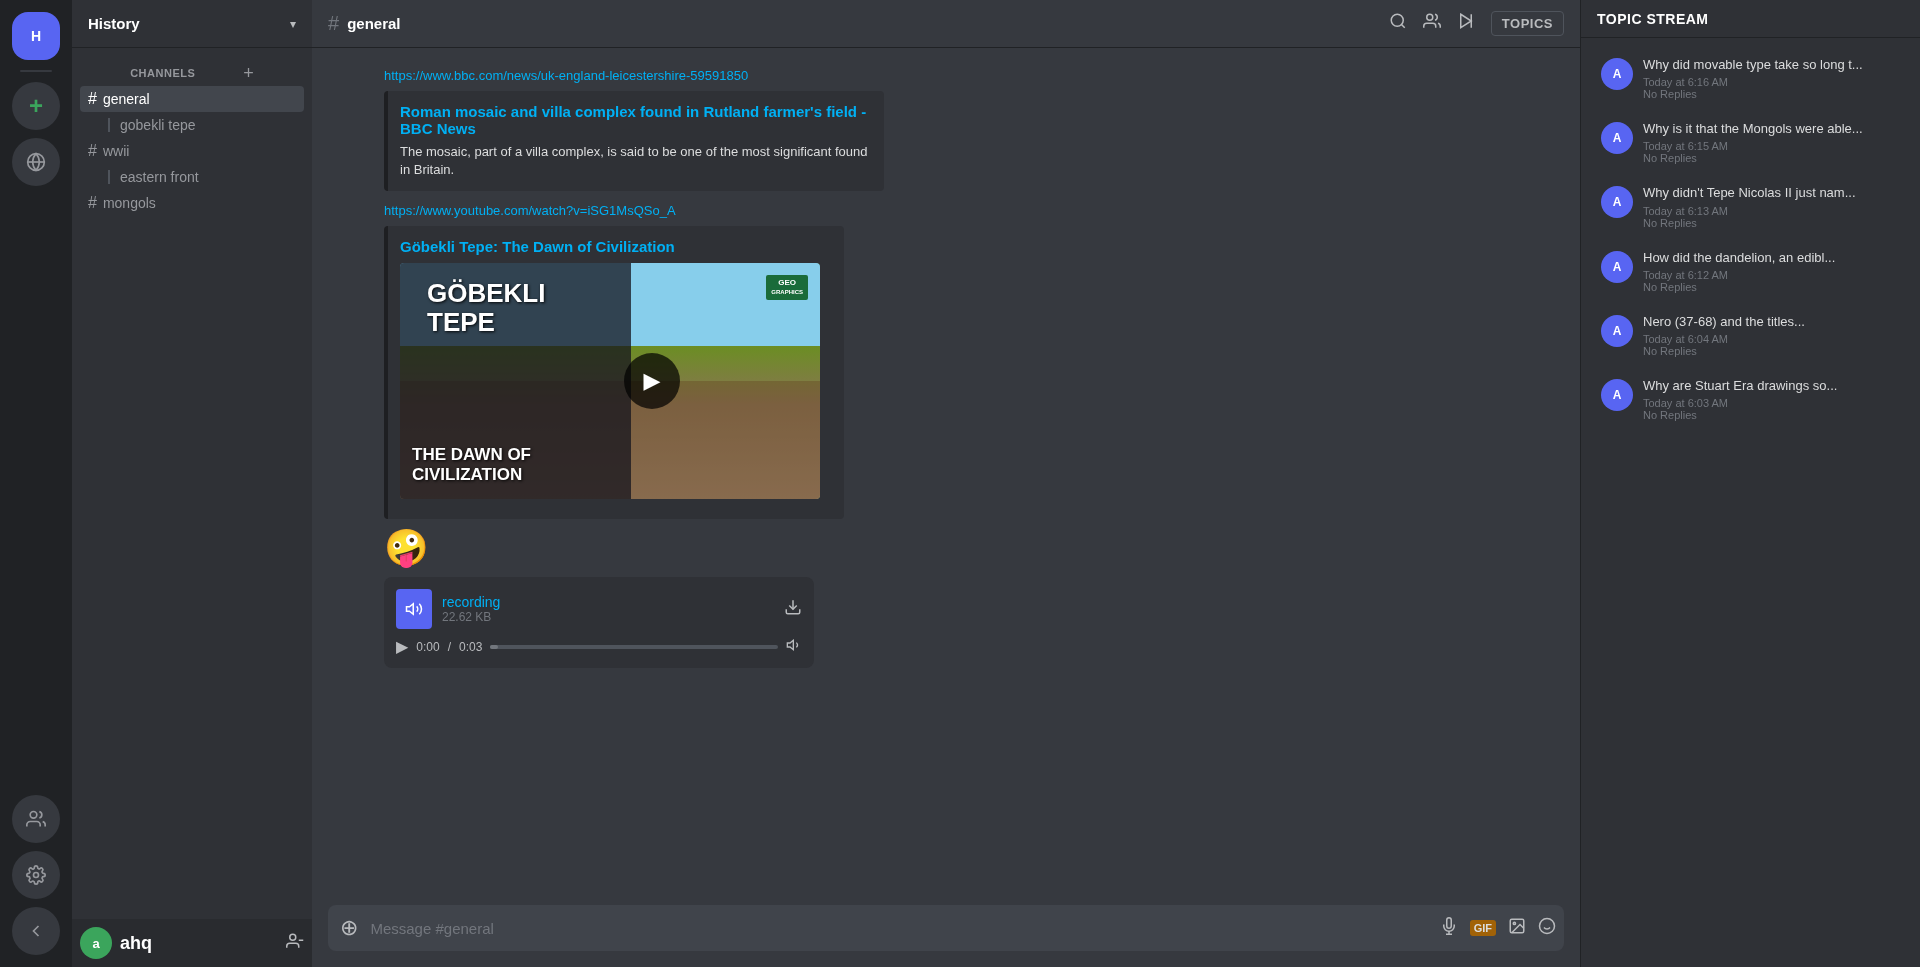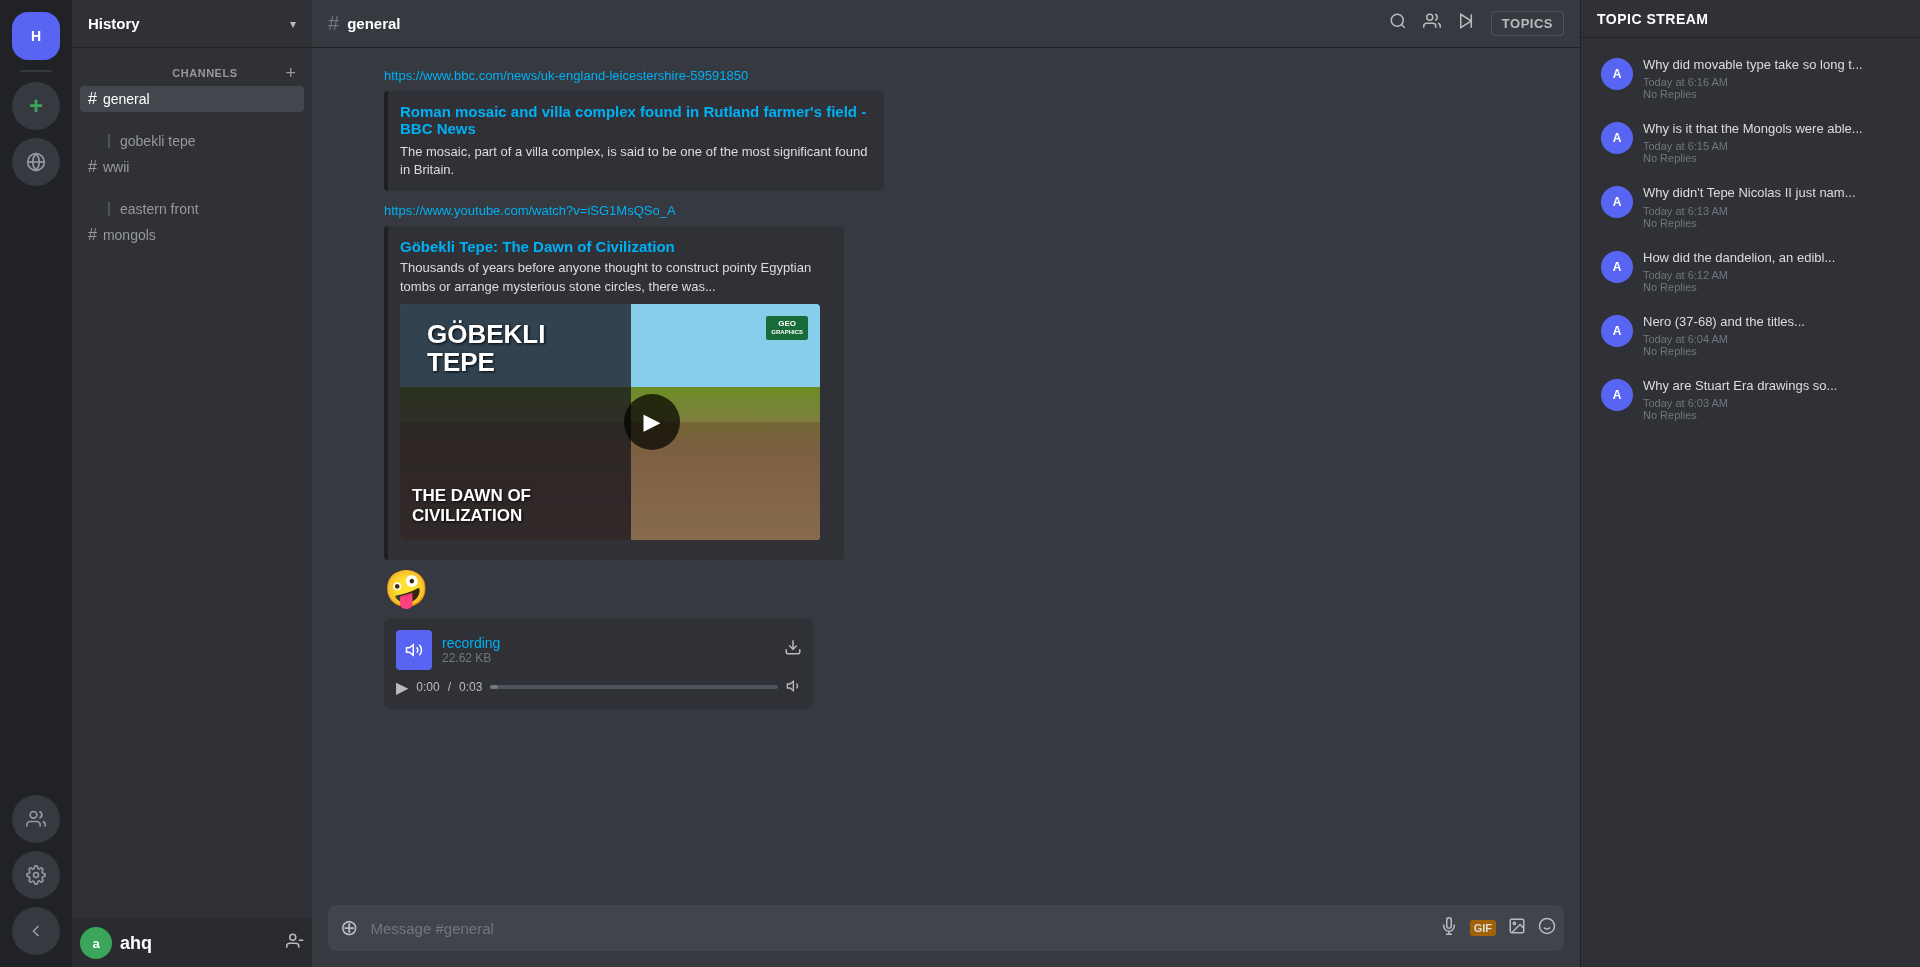--- a/index.html
+++ b/index.html
@@ -74,21 +74,21 @@
     .sidebar-header-chevron {
       color: #b9bbbe;
       font-size: 12px;
     }
     .sidebar-section {
       padding: 16px 8px 4px 8px;
     }
     .sidebar-section-header {
       display: flex;
       align-items: center;
-      justify-content: flex-end;
+      justify-content: center;
       padding: 0 8px;
       margin-bottom: 4px;
       gap: 48px;
     }
     .sidebar-section-title {
       font-size: 11px;
       font-weight: 700;
       color: #96989d;
       text-transform: uppercase;
       letter-spacing: 0.5px;
@@ -111,21 +111,21 @@
       margin: 1px 0;
     }
     .channel-item.active { background: #42464d; color: #ffffff; }
     .channel-hash { font-size: 16px; color: #96989d; }
     .channel-item.active .channel-hash { color: #ffffff; }
     .channel-name { font-size: 14px; }
 
     .thread-item {
       display: flex;
       align-items: center;
-      padding: 20px 8px 4px 28px;
+      padding: 4px 8px 4px 28px;
       border-radius: 4px;
       cursor: pointer;
       color: #96989d;
       gap: 6px;
       margin: 1px 0;
     }
     .thread-line {
       width: 2px;
       height: 14px;
       background: #4f545c;
@@ -648,21 +648,20 @@
           <span class="link-desc">The mosaic, part of a villa complex, is said to be one of the most significant found in Britain.</span>
         </div>
 
         <div style="margin-top:12px; margin-bottom:4px;">
           <a class="link-url" href="#" style="color:#00b0f4; font-size:13px; text-decoration:none;">https://www.youtube.com/watch?v=iSG1MsQSo_A</a>
         </div>
 
         <div style="margin: 4px 0 0 0;">
           <div class="link-preview" style="border-left-color:#1e1f22; max-width:460px;">
             <a class="link-title" href="#" style="color:#00b0f4; font-size:15px; font-weight:600; text-decoration:none; display:block; margin-bottom:4px;">Göbekli Tepe: The Dawn of Civilization</a>
-            <span class="link-desc" style="font-size:13px; color:#dcddde;">Thousands of years before anyone thought to construct pointy Egyptian tombs or arrange mysterious stone circles, there was...</span>
             
             <div class="video-thumbnail" style="margin-top:8px;">
               <div class="video-thumbnail-inner">
 
                 <div style="position:absolute;inset:0;background:linear-gradient(180deg, #87ceeb 0%, #87ceeb 35%, #6b8e23 35%, #8b7355 60%, #a0856c 100%);"></div>
 
                 <div style="position:absolute;bottom:0;left:0;right:0;height:50%;background:rgba(101,67,33,0.4);"></div>
 
                 <div style="position:absolute;top:0;left:0;width:55%;height:100%;background:rgba(20,20,30,0.75);display:flex;flex-direction:column;padding:16px 27px;">
                   <span style="color:white;font-size:26px;font-weight:900;line-height:1.1;text-shadow:1px 1px 3px rgba(0,0,0,0.9);">GÖBEKLI</span>

